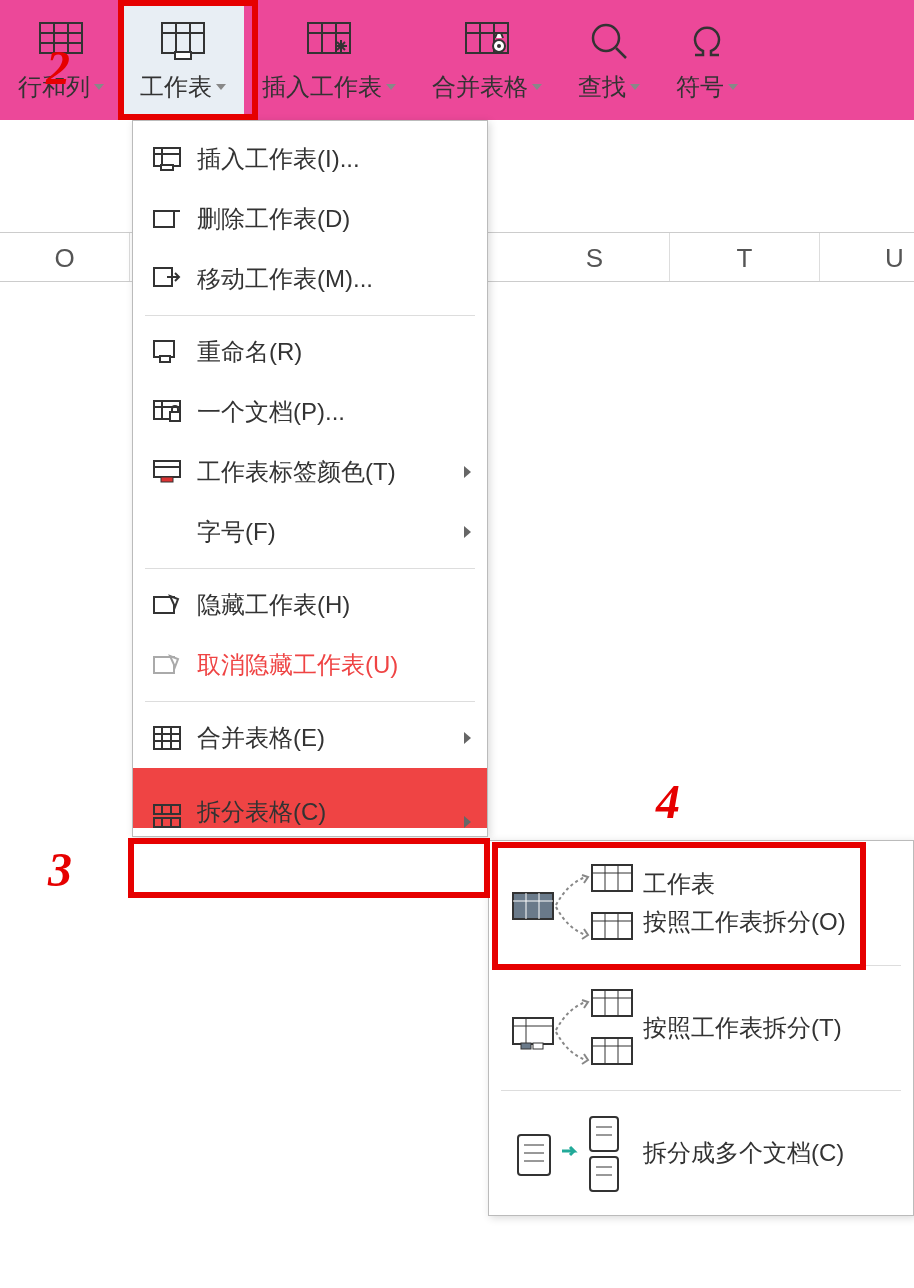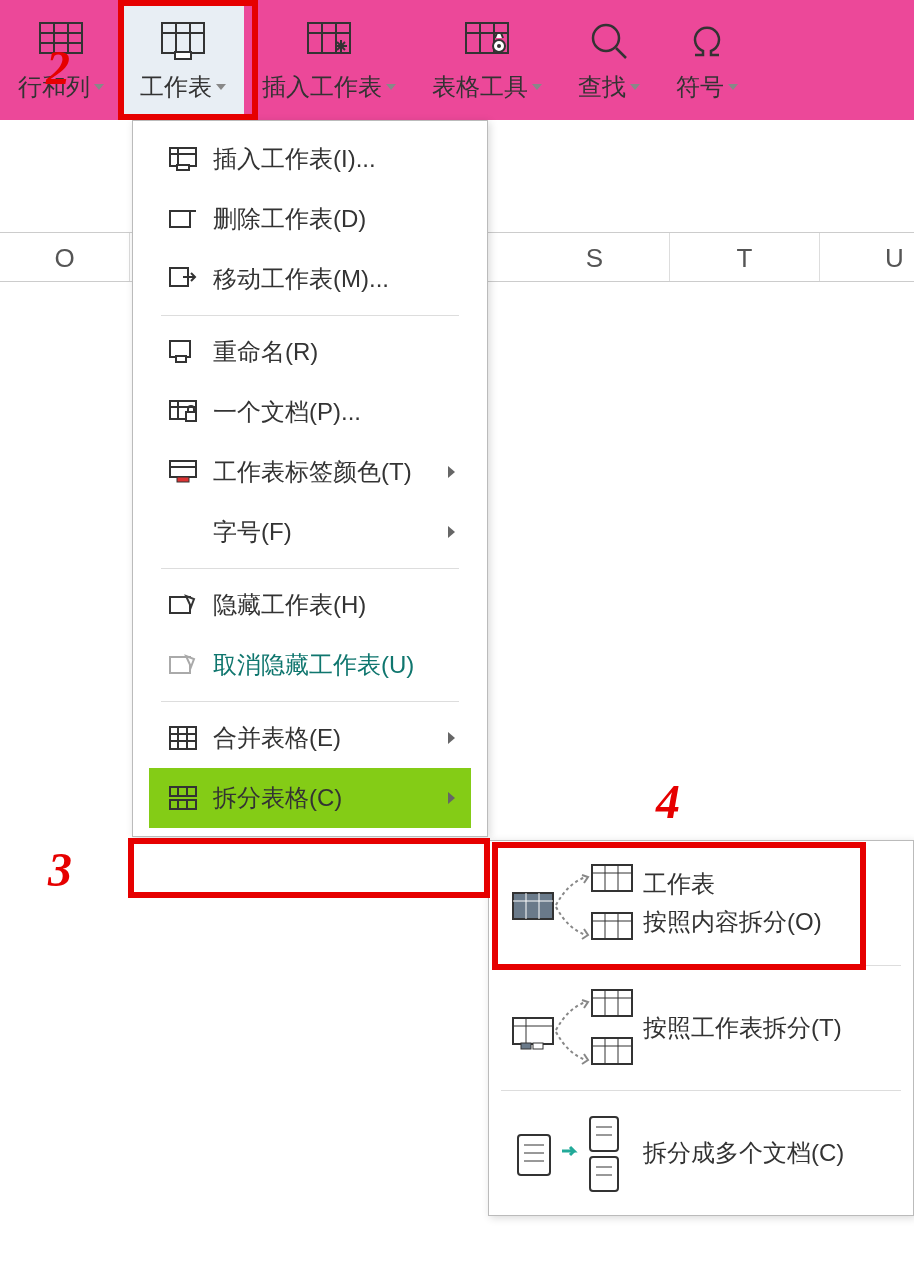--- a/index.html
+++ b/index.html
@@ -16,24 +16,24 @@
 
 .box-hl { position:absolute; border:6px solid #e60000; pointer-events:none; }
 .badge { position:absolute; font-size:48px; font-weight:900; color:#e60000; font-style:italic; font-family:Georgia,serif; }
 
 
 .cols { position:absolute; top:232px; left:0; right:0; height:50px; display:flex; border-top:1px solid #ccc; border-bottom:1px solid #ccc; }
 .cols span { flex:0 0 150px; text-align:center; font-size:26px; color:#555; border-right:1px solid #ddd; line-height:50px; }
 .cols span:first-child { flex:0 0 130px; }
 
 
-.menu { position:absolute; top:120px; left:132px; width:356px; background:#fff; border:1px solid #bbb; box-shadow:2px 2px 8px rgba(0,0,0,.15); padding:8px 16px; }
+.menu { position:absolute; top:120px; left:132px; width:356px; background:#fff; border:1px solid #bbb; box-shadow:2px 2px 8px rgba(0,0,0,.15); padding:8px 0; }
 .menu-item { display:flex; align-items:center; height:60px; padding:0 16px; font-size:24px; color:#333; cursor:pointer; position:relative; }
-.menu-item.disabled { color:#0f766e; }
-.menu-item.hover { background:#84cc16; }
+.menu-item.disabled { color:#ef4444; }
+.menu-item.hover { background:#ef4444;align-items:flex-end; }
 .menu-item .mic { width:36px; display:flex; justify-content:center; }
 .menu-item .mlbl { margin-left:12px; }
 .menu-item .sub { position:absolute; right:16px; width:0; height:0; border-top:6px solid transparent; border-bottom:6px solid transparent; border-left:7px solid #666; }
 .sep { height:1px; background:#ddd; margin:6px 12px; }
 
 
 .submenu { position:absolute; top:840px; left:488px; width:426px; background:#fff; border:1px solid #bbb; box-shadow:2px 2px 8px rgba(0,0,0,.15); padding:4px 0; }
 .sub-item { display:flex; align-items:center; padding:18px 14px; cursor:pointer; }
 .sub-item .sic {ε width:140px; display:flex; justify-content:center; }
 .sub-item .sic { width:140px; display:flex; justify-content:center; }
@@ -103,21 +103,21 @@
           <line x1="1" y1="11" x2="43" y2="11" stroke="#333" stroke-width="2"></line>
           <line x1="15" y1="1Create" x2="15" y2="31" stroke="#333" stroke-width="2"></line>
           <line x1="15" y1="1" x2="15" y2="31" stroke="#333" stroke-width="2"></line>
           <line x1="29" y1="1" x2="29" y2="31" stroke="#333" stroke-width="2"></line>
           <path d="M34 18 a6 6 0 1 1 0 12 a6 6 0 1 1 0 -12" fill="#fff" stroke="#333" stroke-width="2"></path>
           <circle cx="34" cy="24" r="2" fill="#333"></circle>
           <path d="M30 16 l2 -5 l4 0 l2 5" fill="#fff" stroke="#333" stroke-width="2"></path>
         </svg>
     </span>
     <span class="lbl">
-        <span>表格工具</span>
+        <span>合并表格</span>
         <span class="caret"></span>
       </span>
   </div>
   <div class="ribbon-btn">
     <span class="ic">
       <svg width="40" height="40">
           <circle cx="17" cy="17" r="13" fill="none" stroke="#333" stroke-width="2.5"></circle>
           <line x1="27" y1="27" x2="37" y2="37" stroke="#333" stroke-width="2.5"></line>
         </svg>
     </span>
@@ -284,21 +284,21 @@
           <line x1="97" y1="2" x2="97" y2="28" stroke="#333"></line>
           <line x1="110" y1="2" x2="110" y2="28" stroke="#333"></line>
         <rect x="84" y="50" width="40" height="26" fill="none" stroke="#333" stroke-width="2"></rect>
           <line x1="84" y1="58" x2="124" y2="58" stroke="#333"></line>
           <line x1="97" y1="50" x2="97" y2="76" stroke="#333"></line>
           <line x1="110" y1="50" x2="110" y2="76" stroke="#333"></line>
       </svg>
     </span>
     <span class="stx">
         <div>工作表</div>
-        <div>按照内容拆分(O)</div>
+        <div>按照工作表拆分(O)</div>
       </span>
   </div>
   <div class="ssep"></div>
   <div class="sub-item">
     <span class="sic">
       <svg width="130" height="80">
         <rect x="5" y="30" width="40" height="26" fill="none" stroke="#333" stroke-width="2"></rect>
           <line x1="5" y1="38" x2="45" y2="38" stroke="#333"></line>
           <line x1="18" y1="30" x2="18" y2="56" stroke="#333"></line>
           <rect x="13" y="55" width="10" height="6" fill="#6a7a8a" stroke="#333"></rect>

